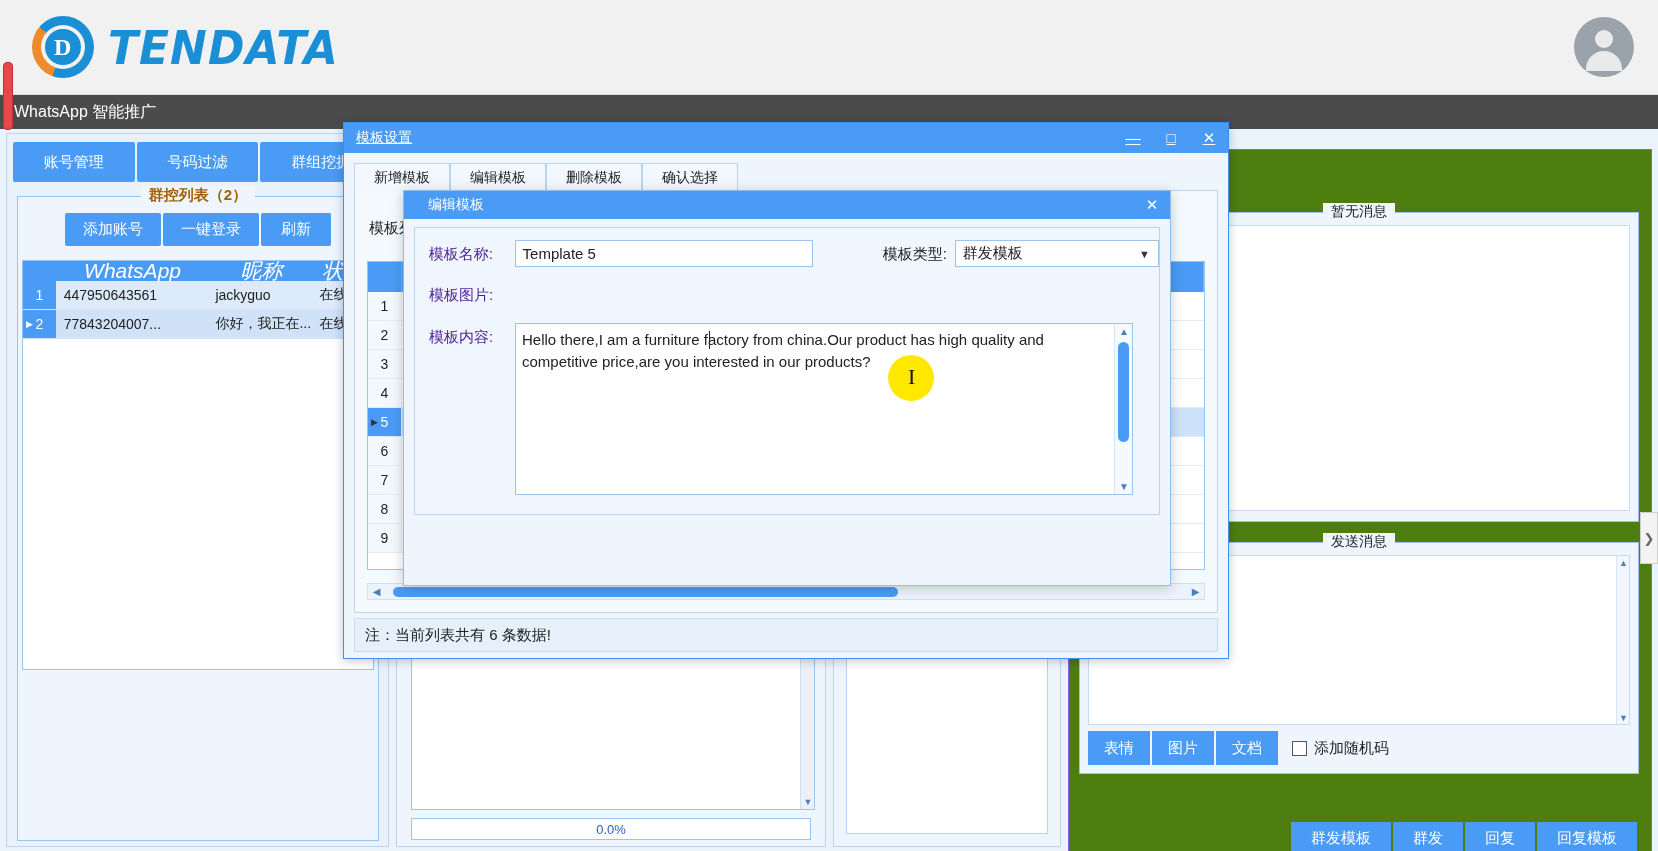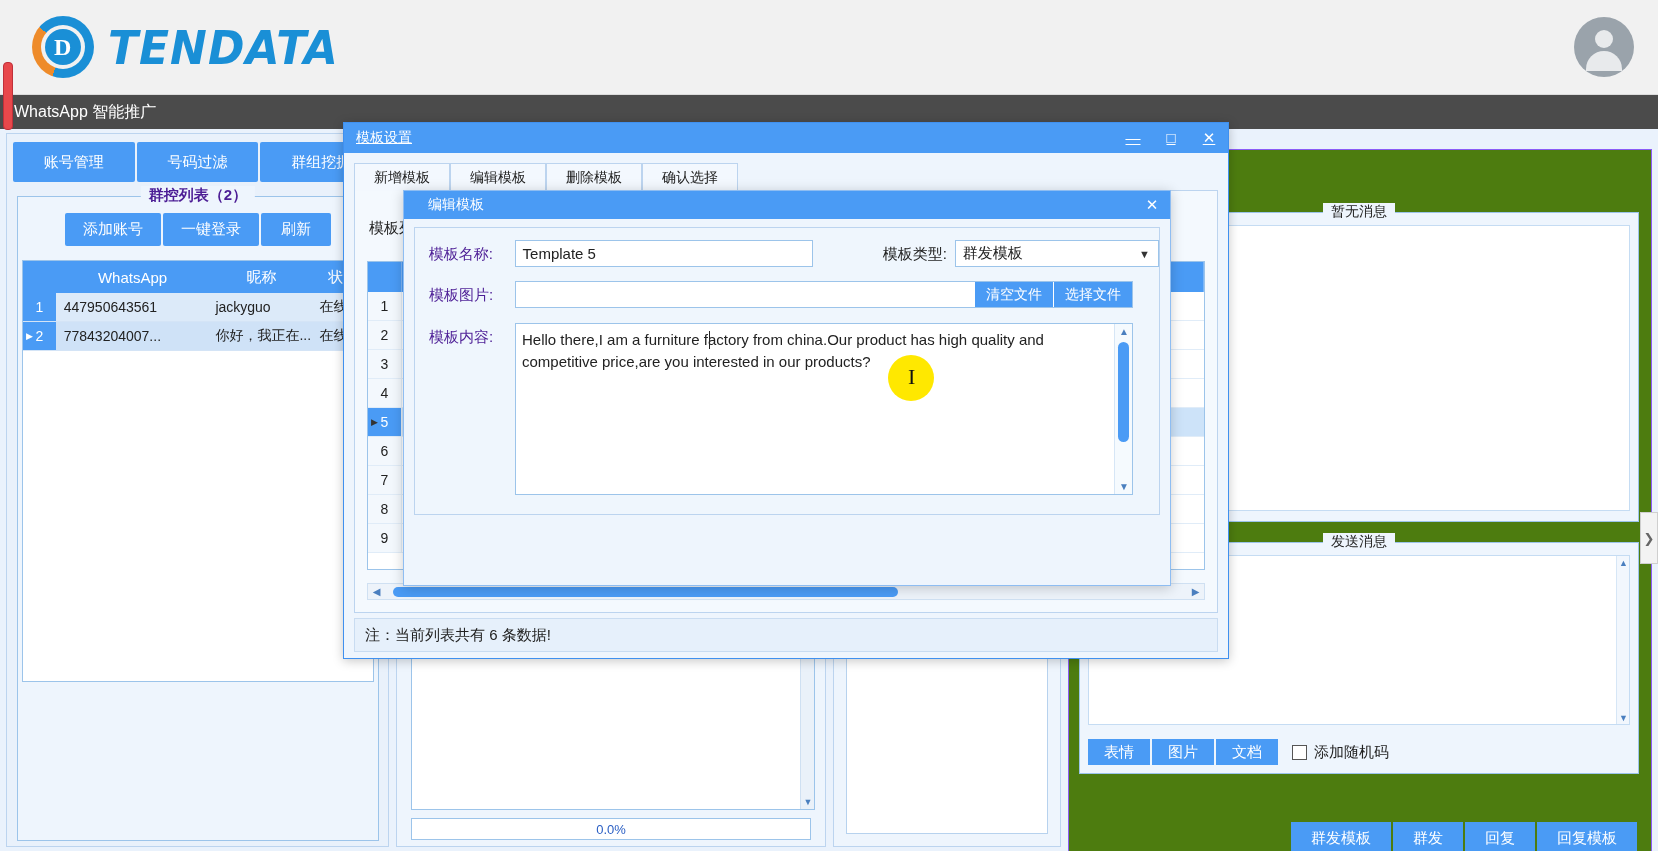--- a/index.html
+++ b/index.html
@@ -84,31 +84,31 @@
     flex:1; height:40px; background:#4a9bf5; color:#fff; font-size:15px;
     display:flex; align-items:center; justify-content:center; cursor:pointer;
     border-radius:2px;
   }
   .fieldset {
     position:absolute; left:10px; top:62px; width:362px; height:645px;
     border:1px solid #9cc4ea; background:#eef5fd;
   }
   .fieldset > .legend {
     position:absolute; left:50%; transform:translateX(-50%); top:-11px;
-    background:#eef5fd; padding:0 8px; font-size:15px; font-weight:bold; color:#4c1d95;
+    background:#eef5fd; padding:0 8px; font-size:15px; font-weight:bold; color:#a16207;
     white-space:nowrap;
   }
   .btnrow { display:flex; justify-content:center; gap:2px; padding:16px 0 8px 0; }
   .btnrow .btn {
     height:33px; min-width:70px; padding:0 18px; background:#4a9bf5; color:#fff;
     font-size:15px; display:flex; align-items:center; justify-content:center;
     cursor:pointer; border-radius:2px;
   }
   .acct-table { margin:6px 4px 0 4px; border:1px solid #9cc4ea; background:#fff; }
-  .acct-table .thead { display:flex; background:#4a9bf5; color:#fff; height:32px; font-size:15px; }
+  .acct-table .thead { display:flex; background:#4a9bf5; color:#fff; height:20px; font-size:21px;font-style:italic; }
   .acct-table .thead .c0 { width:33px; }
   .acct-table .thead .c1 { width:155px; text-align:center; }
   .acct-table .thead .c2 { width:105px; text-align:center; }
   .acct-table .thead .c3 { width:60px; text-align:center; }
   .acct-table .thead > div { display:flex; align-items:center; justify-content:center; }
   .acct-table .trow { display:flex; height:29px; font-size:14px; border-bottom:1px solid #d4e4f6; }
   .acct-table .trow .c0 {
     width:33px; background:#4a9bf5; color:#fff; display:flex; align-items:center;
     justify-content:center; position:relative;
   }
@@ -160,21 +160,21 @@
   }
   #fs-nomsg { left:10px; top:62px; width:560px; height:310px; }
   #fs-nomsg .box { position:absolute; left:8px; top:12px; right:8px; bottom:10px; background:#fff; border:1px solid #c5dcf3; }
   #fs-send { left:10px; top:392px; width:560px; height:232px; }
   #fs-send .box { position:absolute; left:8px; top:12px; right:8px; bottom:48px; background:#fff; border:1px solid #c5dcf3; }
   #fs-send .vscroll { position:absolute; right:9px; top:13px; bottom:49px; width:13px; background:#f2f7fd; border-left:1px solid #d6e6f6; }
   #fs-send .vscroll .up, #fs-send .vscroll .dn { position:absolute; left:0; width:13px; height:13px; font-size:9px; color:#4a7fbf;
     display:flex; align-items:center; justify-content:center; }
   #fs-send .vscroll .up { top:0; } #fs-send .vscroll .dn { bottom:0; }
   .send-tools { position:absolute; left:8px; bottom:8px; display:flex; align-items:center; gap:2px; }
-  .send-tools .tbtn { height:26px; padding:4px 16px; background:#4a9bf5; color:#fff; font-size:15px;
+  .send-tools .tbtn { height:34px; padding:4px 16px; background:#4a9bf5; color:#fff; font-size:15px;
     display:flex; align-items:center; cursor:pointer; }
   .chk { display:flex; align-items:center; margin-left:12px; font-size:15px; color:#222; cursor:pointer; }
   .chk .box16 { width:15px; height:15px; border:1px solid #555; background:#fff; margin-right:7px; }
   .bottom-btns { position:absolute; right:14px; bottom:8px; display:flex; gap:2px; }
   .bottom-btns .bb { height:32px; padding:0 20px; background:#4a9bf5; color:#fff; font-size:15px;
     display:flex; align-items:center; cursor:pointer; }
   .right-flap {
     position:absolute; right:0; top:383px; width:18px; height:52px; background:#f3f3f3;
     border:1px solid #cfcfcf; display:flex; align-items:center; justify-content:center;
     color:#666; font-size:13px; cursor:pointer; z-index:25;
@@ -549,26 +549,20 @@
         <div class="ipt">Template 5</div>
         <div class="lbl2">模板类型:</div>
         <div class="sel">
           <span>群发模板</span>
           <span class="chev">▼</span>
         </div>
       </div>
 
       <div class="frow" id="row-img">
         <div class="flabel">模板图片:</div>
-        <div class="ipt">
-          <div class="fbtns">
-            <div class="fbtn">清空文件</div>
-            <div class="fbtn">选择文件</div>
-          </div>
-        </div>
       </div>
 
       <div class="frow" id="row-cnt">
         <div class="flabel">模板内容:</div>
         <div class="ta">
           <div class="txt">Hello there,I am a furniture factory from china.Our product has high quality and competitive price,are you interested in our products?</div>
           <div class="caretbar"></div>
           <div class="vs">
             <div class="u">▲</div>
             <div class="thumb"></div>

